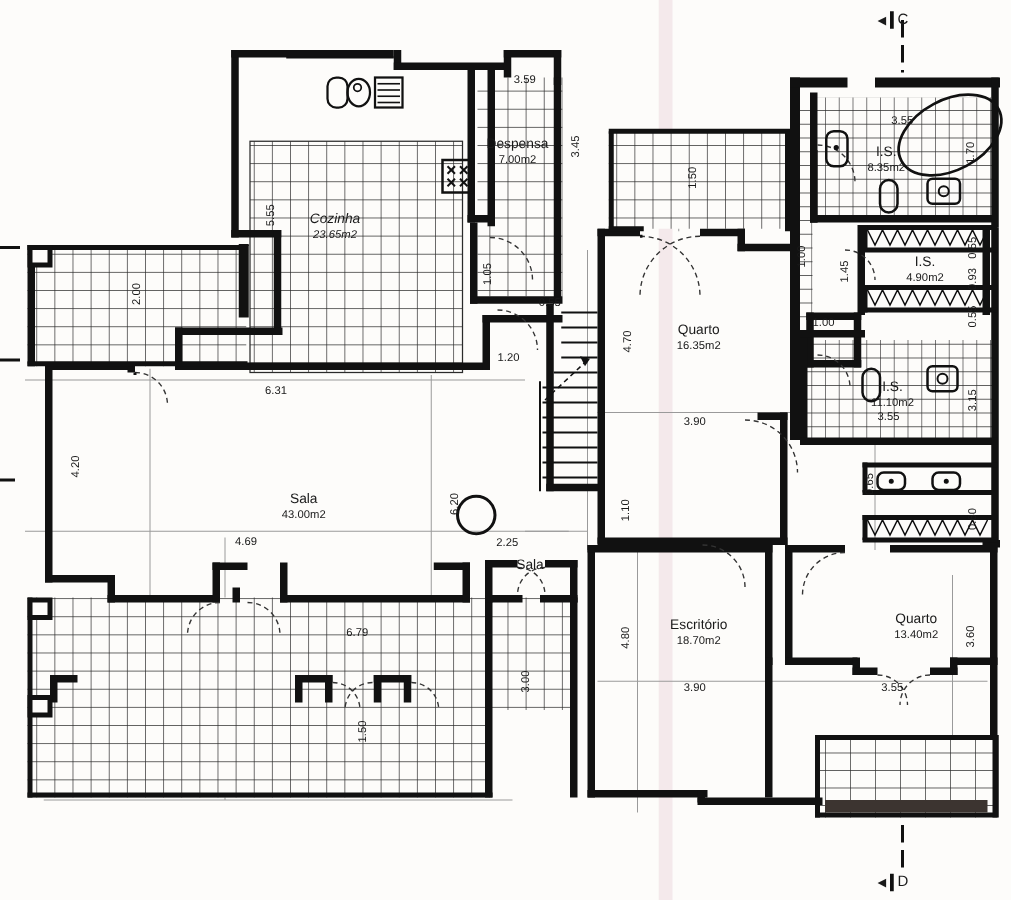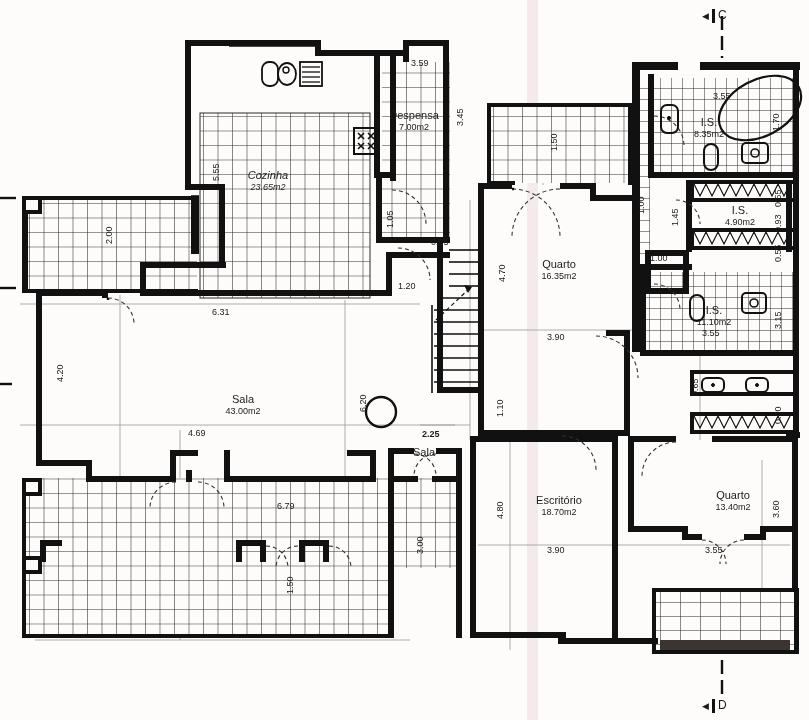--- a/index.html
+++ b/index.html
@@ -398,21 +398,21 @@
       <div class="dim v" style="left: 211px; top: 181px;">5.55</div>
       <div class="dim v" style="left: 385px; top: 228px;">1.05</div>
       <div class="dim" style="left: 431px; top: 237px;">0.55</div>
       <div class="dim" style="left: 398px; top: 281px;">1.20</div>
       <div class="dim v" style="left: 104px; top: 244px;">2.00</div>
       <div class="dim" style="left: 212px; top: 307px;">6.31</div>
       <div class="dim" style="left: 188px; top: 428px;">4.69</div>
       <div class="dim v" style="left: 55px; top: 382px;">4.20</div>
       <div class="dim v" style="left: 358px; top: 412px;">6.20</div>
       <div class="dim" style="left: 277px; top: 501px;">6.79</div>
-      <div class="dim" style="left: 422px; top: 429px; font-weight: bold;">2.25</div>
+      <div class="dim" style="left: 397px; top: 429px;">2.25</div>
       <div class="dim v" style="left: 415px; top: 554px;">3.00</div>
       <div class="dim v" style="left: 285px; top: 594px;">1.50</div>
       <div class="dim v" style="left: 549px; top: 151px;">1.50</div>
       <div class="dim v" style="left: 497px; top: 282px;">4.70</div>
       <div class="dim" style="left: 547px; top: 332px;">3.90</div>
       <div class="dim v" style="left: 495px; top: 417px;">1.10</div>
       <div class="dim v" style="left: 495px; top: 519px;">4.80</div>
       <div class="dim" style="left: 547px; top: 545px;">3.90</div>
       <div class="dim" style="left: 705px; top: 545px;">3.55</div>
       <div class="dim v" style="left: 771px; top: 518px;">3.60</div>

